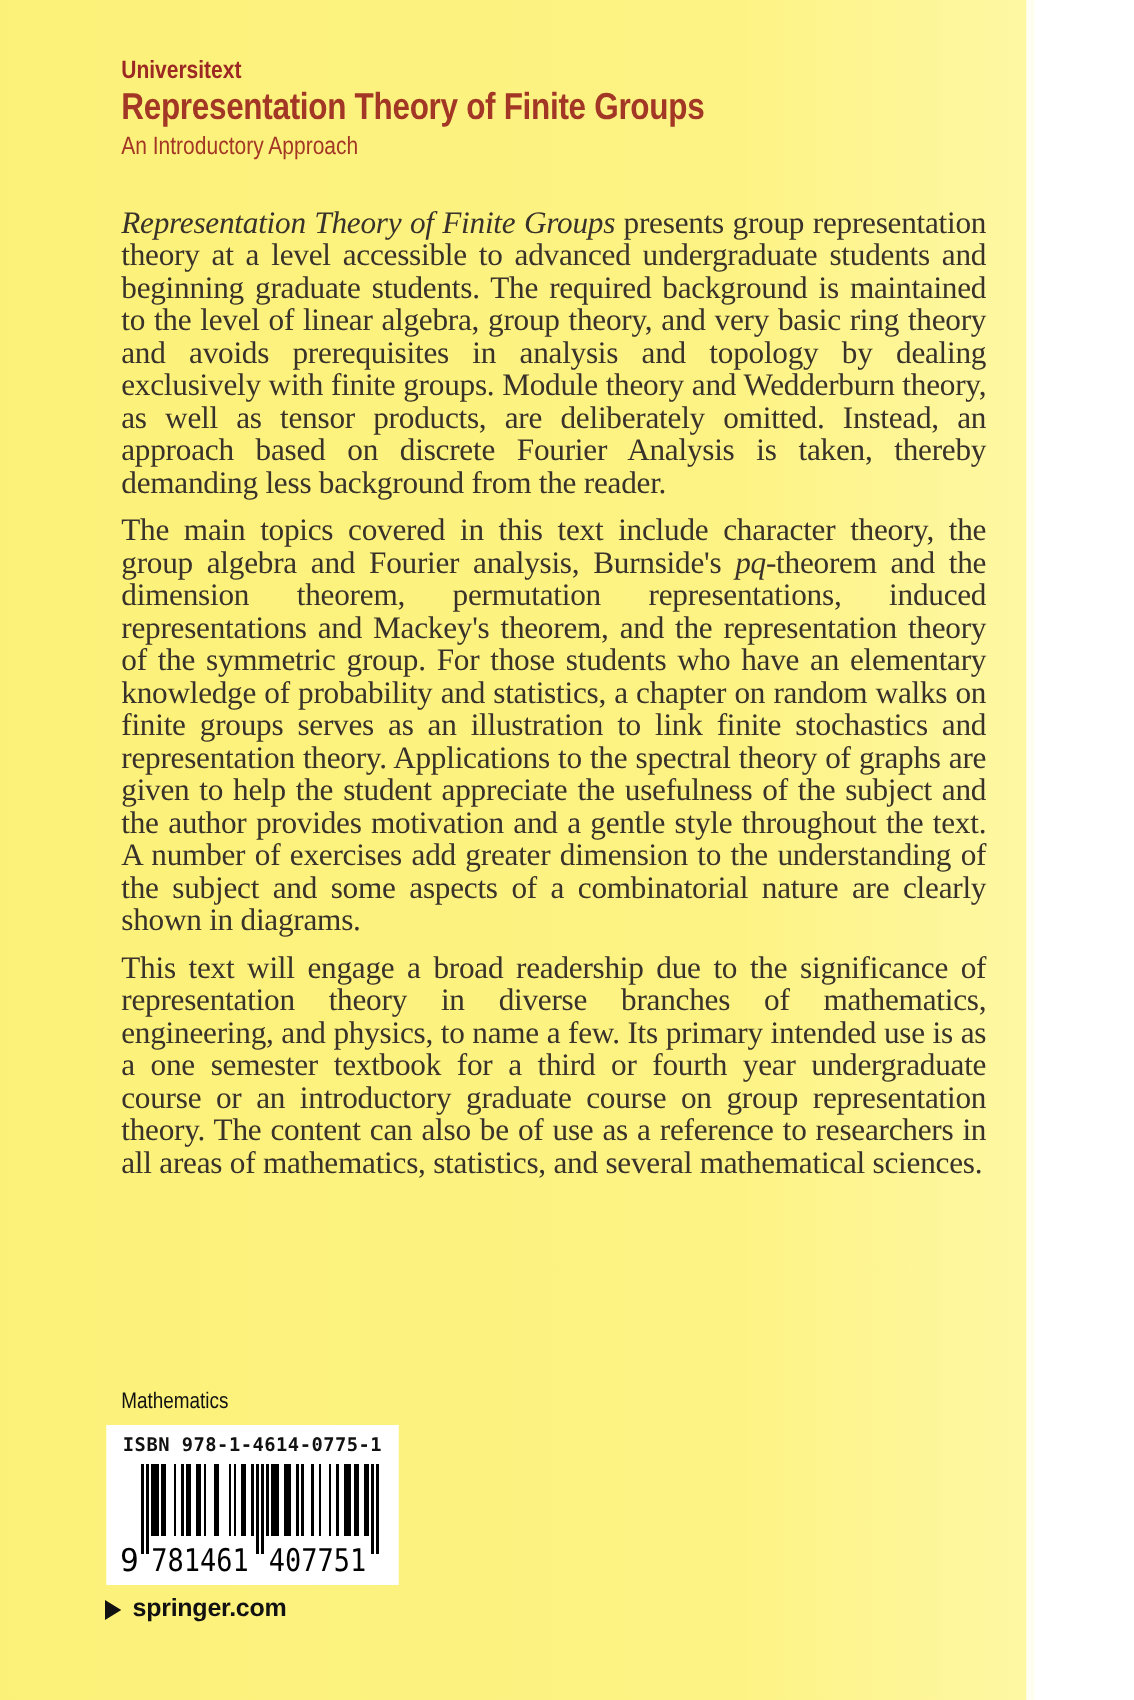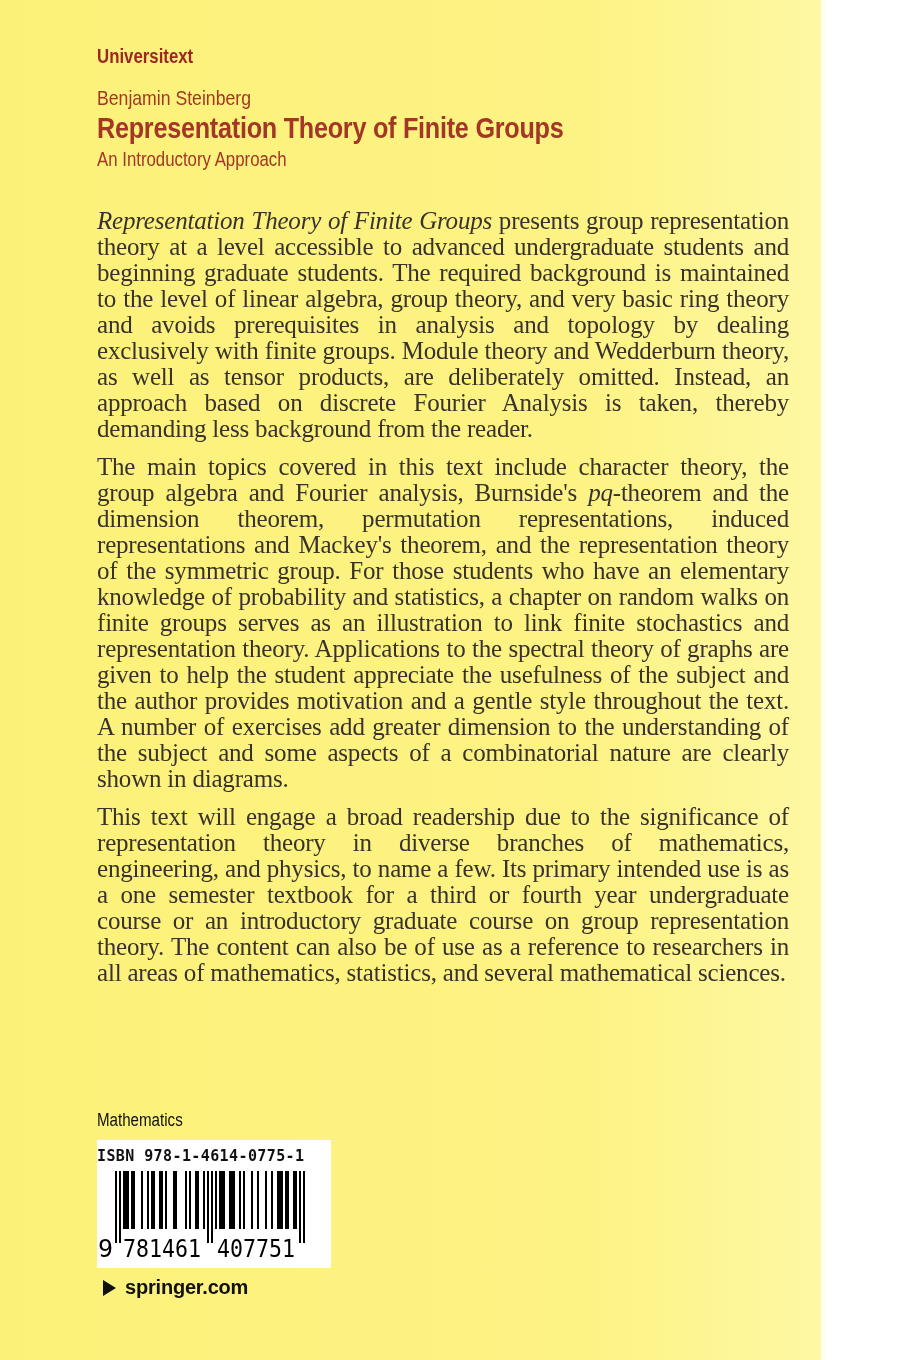--- a/index.html
+++ b/index.html
@@ -26,48 +26,45 @@
   .series{font-size:20px;font-weight:bold;color:var(--brand_red);line-height:24px;}
   .author{font-size:21px;font-weight:normal;color:var(--title_red);line-height:24px;margin-top:18px;}
   .title{font-size:30px;font-weight:bold;color:var(--title_red);line-height:33px;margin-top:1px;letter-spacing:-0.3px;}
   .subtitle{font-size:20px;font-weight:normal;color:var(--title_red);line-height:24px;margin-top:3px;}
   .blurb{margin-top:37px;font-family:"Liberation Serif",serif;color:var(--text_dark);
          font-size:25px;line-height:26px;letter-spacing:-0.2px;text-align:justify;}
   .blurb p{margin:0 0 12px 0;}
   .blurb .it{font-style:italic;}
   
   .category{position:absolute;left:97px;top:1110px;font-size:18px;font-weight:normal;color:var(--black);}
-  .barcode-box{position:absolute;left:97px;top:1140px;width:234px;height:128px;background:#ffffff;
-               display:flex;flex-direction:column;}
+  .barcode-box{position:absolute;left:85px;top:1140px;width:234px;height:128px;background:#ffffff;
+               display:flex;flex-direction:column;align-items:center;}
   .isbn{margin-top:7px;font-family:"DejaVu Sans Mono",monospace;font-size:15px;font-weight:bold;
         letter-spacing:0.4px;color:var(--black);white-space:nowrap;}
   .barcode-svg-wrap{margin-top:2px;line-height:0;}
-  .springer-line{position:absolute;left:103px;top:1276px;display:flex;align-items:center;text-align:right;}
+  .springer-line{position:absolute;left:84px;top:1276px;display:flex;align-items:center;text-align:right;}
   .springer-arrow{width:0;height:0;border-left:13px solid var(--black);
                   border-top:8px solid transparent;border-bottom:8px solid transparent;margin-right:9px;}
   .publisher{font-size:20px;font-weight:bold;color:var(--black);letter-spacing:-0.2px;}
 </style>
 </head>
 <body>
 
 <div class="page">
 
   <div class="divider-v"></div>
   <div class="right-strip">
     <div class="strip-orange"></div>
     <div class="strip-yellow"></div>
     <div class="strip-pale"></div>
   </div>
 
   <div class="content">
     <div class="series">
       <span class="condensed">Universitext</span>
-    </div>
-    <div class="author">
-      <span class="condensed">Benjamin Steinberg</span>
     </div>
     <div class="title">
       <span class="condensed">Representation Theory of Finite Groups</span>
     </div>
     <div class="subtitle">
       <span class="condensed">An Introductory Approach</span>
     </div>
 
     <div class="blurb">
       <p><span class="it">Representation Theory of Finite Groups</span><span> presents group representation theory at a level accessible to advanced undergraduate students and beginning graduate students. The required background is maintained to the level of linear algebra, group theory, and very basic ring theory and avoids prerequisites in analysis and topology by dealing exclusively with finite groups. Module theory and Wedderburn theory, as well as tensor products, are deliberately omitted. Instead, an approach based on discrete Fourier Analysis is taken, thereby demanding less background from the reader.</span></p>

